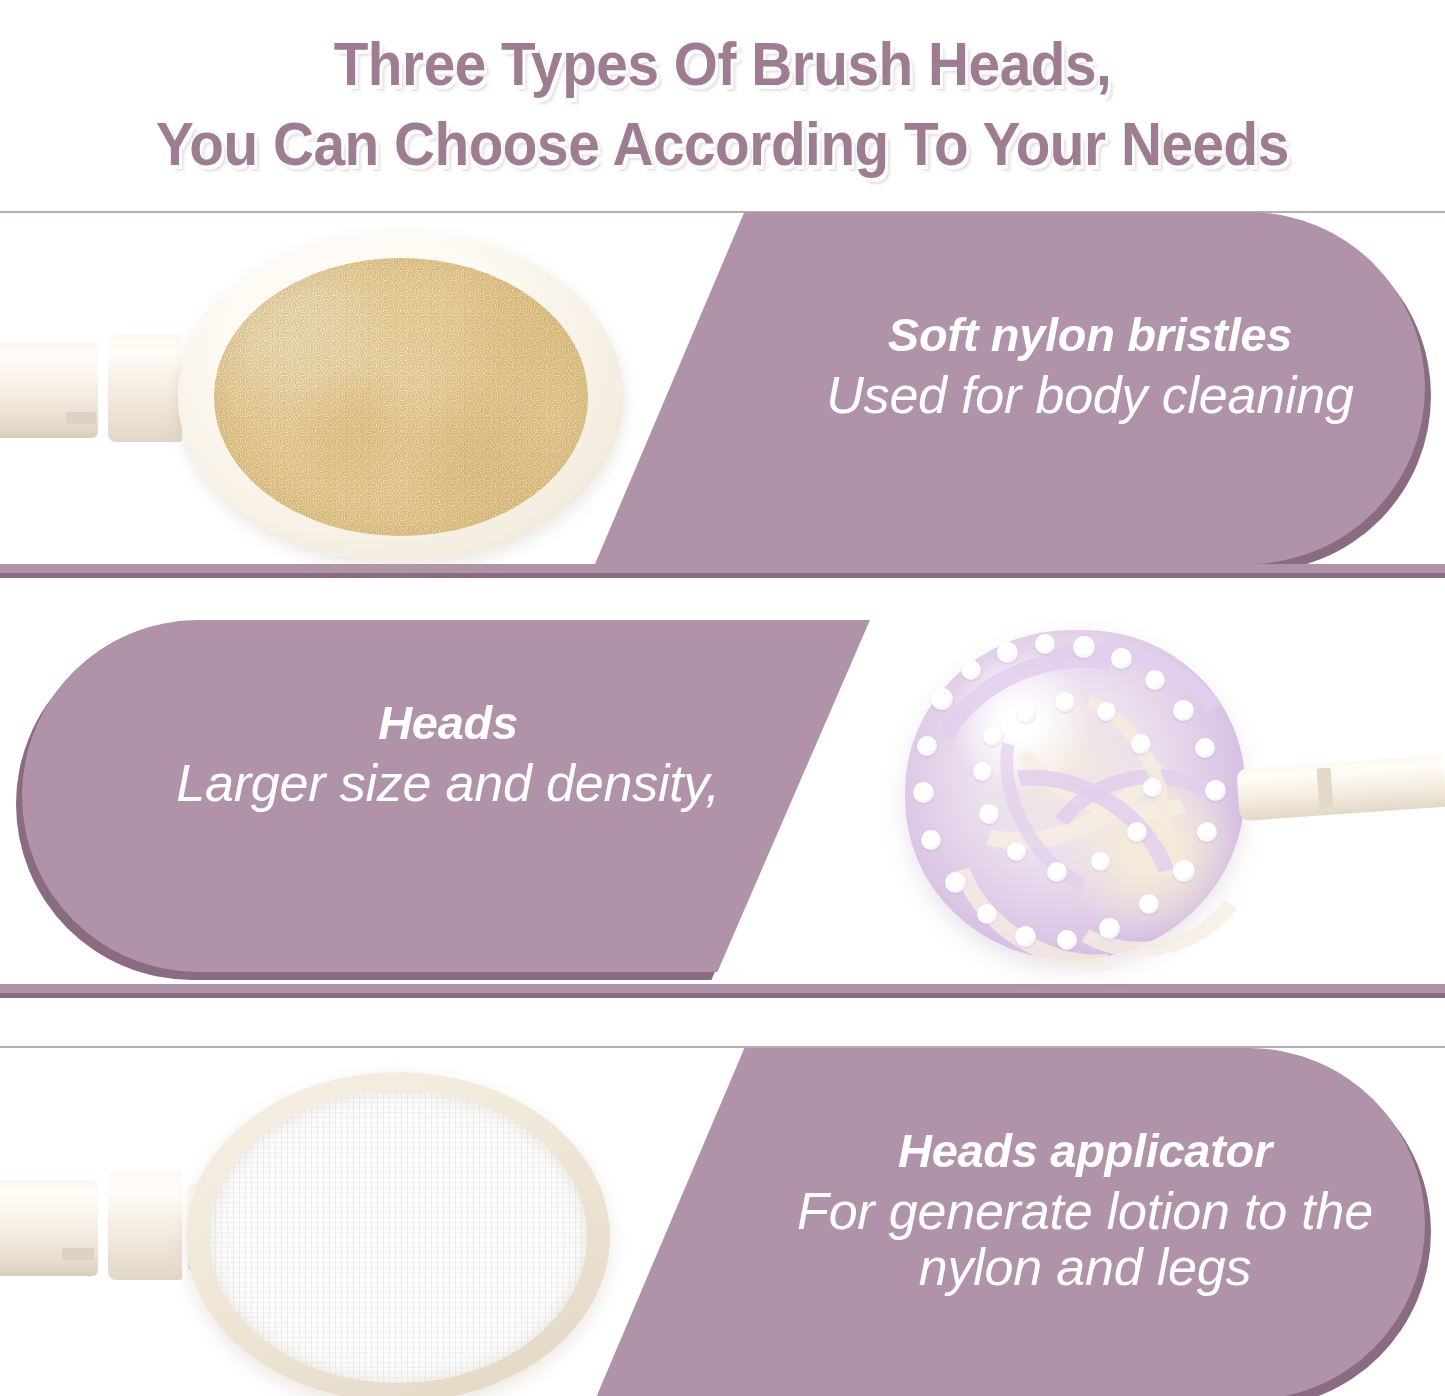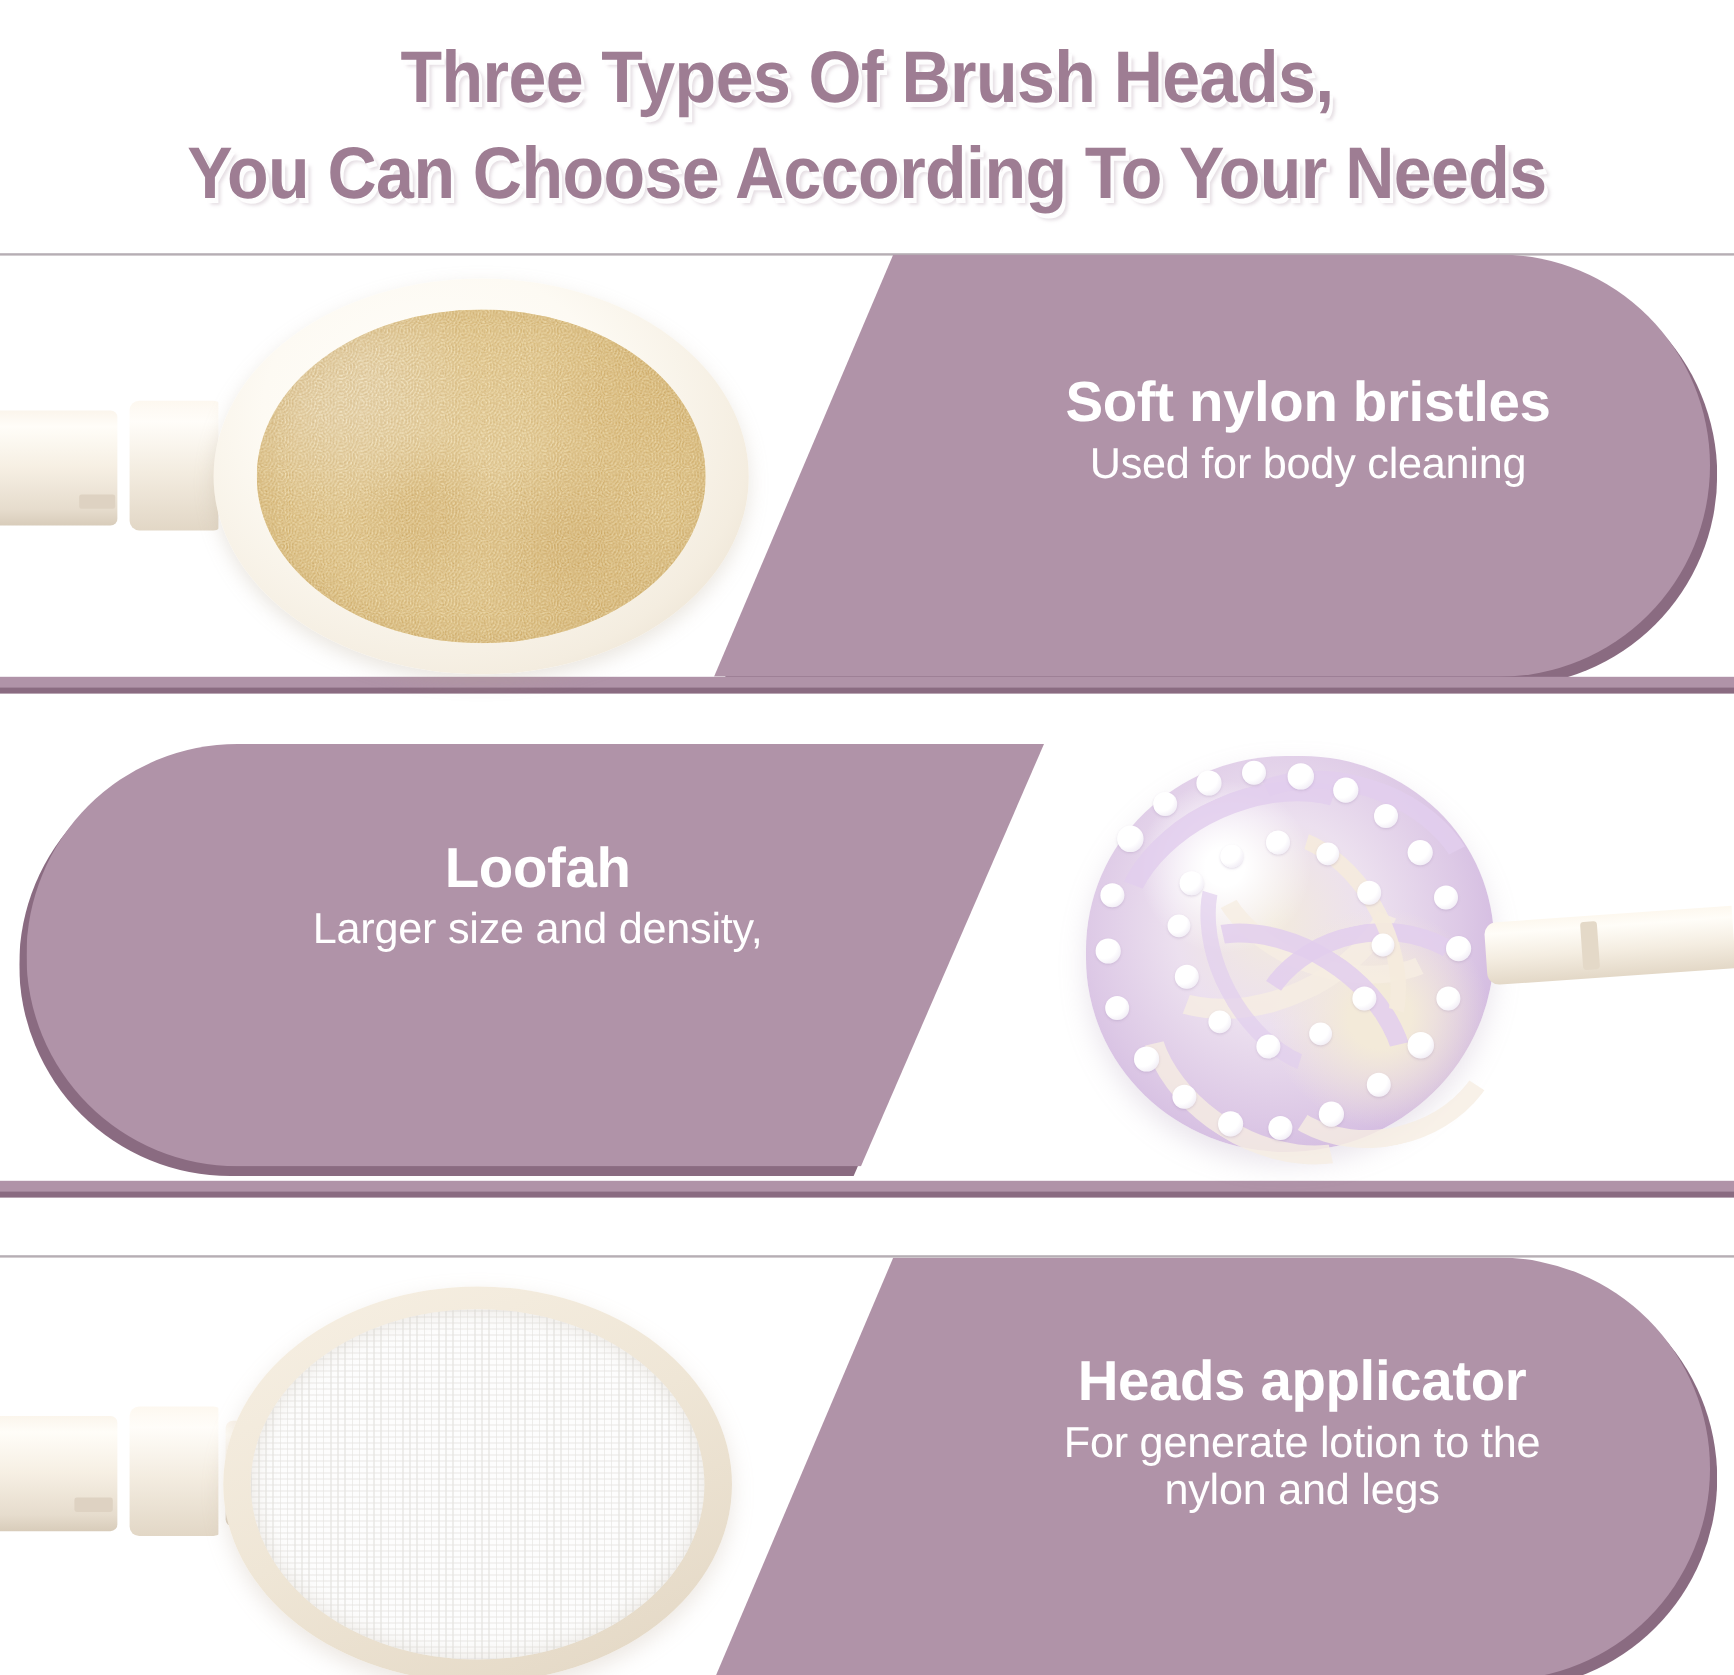--- a/index.html
+++ b/index.html
@@ -132,32 +132,33 @@
     background: #8a6b81;
   }
 
   
   .banner-text {
     position: absolute;
     color: #ffffff;
     text-align: center;
     z-index: 6;
     line-height: 1.08;
+    font-style: italic;
   }
   .banner-title {
     display: block;
     font-size: 47px;
     font-weight: bold;
     letter-spacing: -0.3px;
     margin-bottom: 6px;
     white-space: nowrap;
   }
   .banner-sub {
     display: block;
-    font-size: 36px;
+    font-size: 52px;
     font-weight: normal;
     letter-spacing: -0.2px;
   }
   .banner-sub .sub-line { display: block; }
 
   .text-p1 { left: 770px; top: 290px; width: 640px; }
   .text-p2 { left: 108px; top: 678px; width: 680px; }
   .text-p3 { left: 760px; top: 1106px; width: 650px; }
 
   
@@ -394,21 +395,21 @@
       <div class="pom" style="left:222px; top:192px; width:20px; height:20px;"></div>
       <div class="pom" style="left:186px; top:222px; width:19px; height:19px;"></div>
       <div class="pom" style="left:142px; top:232px; width:20px; height:20px;"></div>
       <div class="pom" style="left:102px; top:212px; width:19px; height:19px;"></div>
       <div class="pom" style="left:74px;  top:174px; width:20px; height:20px;"></div>
       <div class="pom" style="left:68px;  top:132px; width:19px; height:19px;"></div>
     </div>
   </div>
 
   <div class="banner-text text-p2">
-    <span class="banner-title">Loofah</span>
+    <span class="banner-title">Heads</span>
     <span class="banner-sub">
       <span class="sub-line">Larger size and density,</span>
     </span>
   </div>
 
   <div class="panel panel-3">
     <div class="banner-shadow right-anchored"></div>
     <div class="banner right-anchored"></div>
   </div>
 

